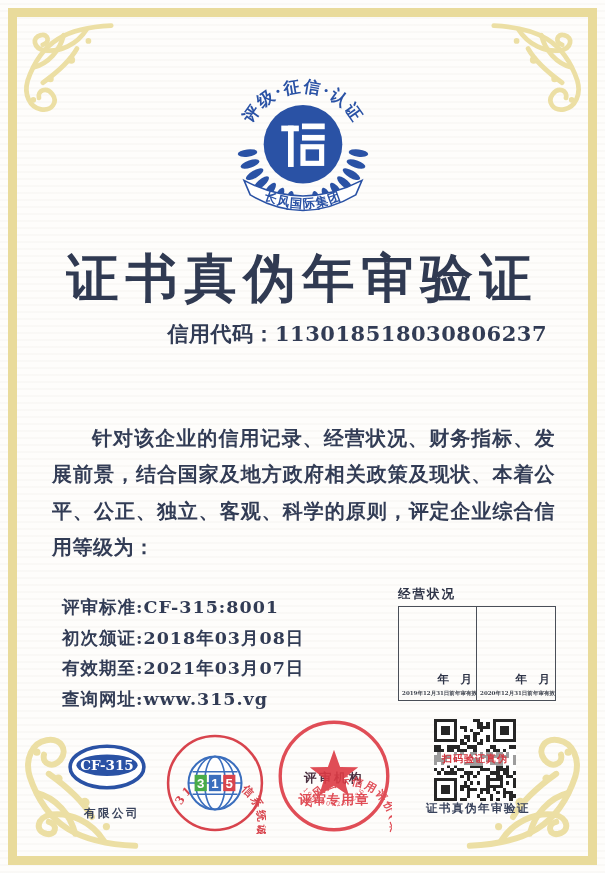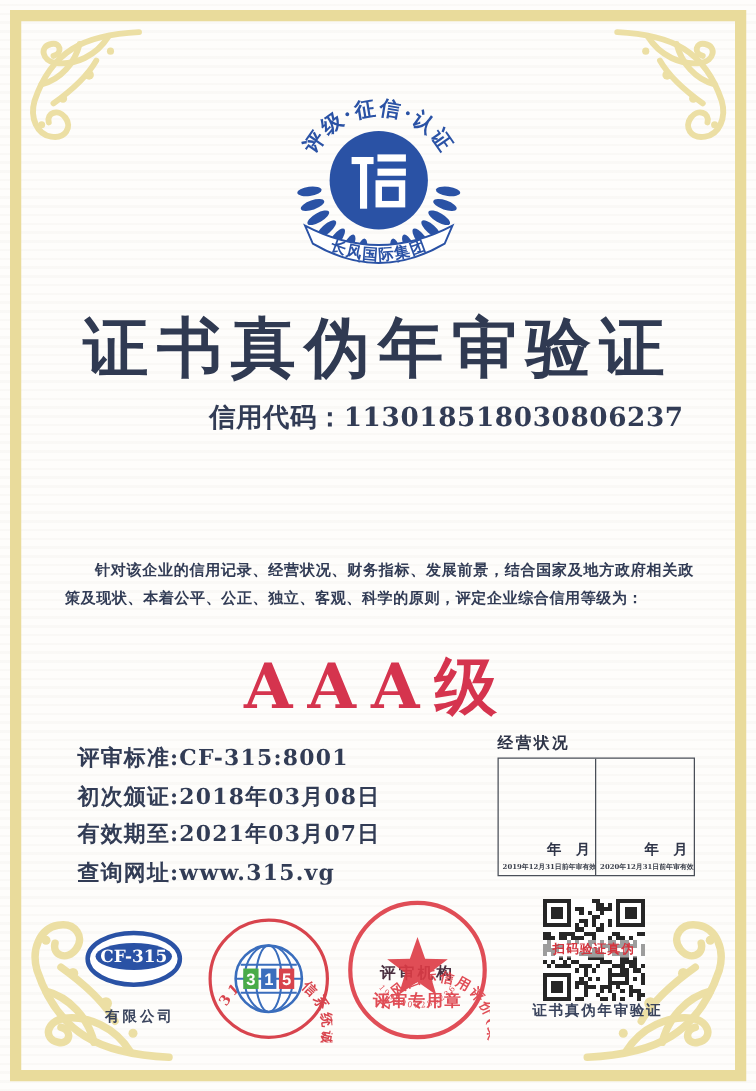--- a/index.html
+++ b/index.html
@@ -15,22 +15,22 @@
 
   .logo{position:absolute;left:50%;top:78px;transform:translateX(-50%);width:156px;height:150px;}
 
   .title{position:absolute;left:0;right:0;top:244px;text-align:center;
          font-size:52px;font-weight:bold;letter-spacing:7px;color:#303a52;white-space:nowrap;}
   .credit-code{position:absolute;right:58px;top:320px;font-size:21px;font-weight:bold;
          color:#323c55;letter-spacing:.5px;}
   .company{position:absolute;left:54px;right:54px;top:362px;
          font-family:"Liberation Sans",sans-serif;font-weight:bold;font-size:31px;
          color:#323c55;text-align:justify;text-align-last:justify;}
-  .body-par{position:absolute;left:52px;right:50px;top:420px;font-size:12px;font-weight:600;
-         line-height:1.82;color:#323c55;text-align:justify;text-indent:2em;letter-spacing:.5px;margin-top:26px;}
+  .body-par{position:absolute;left:52px;right:50px;top:420px;font-size:20px;font-weight:600;
+         line-height:1.82;color:#323c55;text-align:justify;text-indent:2em;letter-spacing:.5px;}
   .rating{position:absolute;left:0;right:0;top:516px;text-align:center;font-size:50px;
          font-weight:bold;letter-spacing:12px;color:#d5344e;}
 
   .details{position:absolute;left:62px;top:592px;font-size:17.5px;font-weight:bold;
          color:#323c55;letter-spacing:1px;}
   .details div{line-height:30.5px;}
 
   .annual{position:absolute;left:398px;top:586px;width:158px;}
   .annual-title{font-size:12.5px;font-weight:bold;letter-spacing:2px;color:#2f3548;margin-bottom:3px;}
   .annual-grid{display:flex;border:1.5px solid #4a4f58;}
@@ -155,21 +155,20 @@
     </text>
   </svg>
 
   <div class="title">证书真伪年审验证</div>
 
   <div class="credit-code"><span>信用代码：</span><span>113018518030806237</span></div>
 
 
   <div class="body-par">针对该企业的信用记录、经营状况、财务指标、发展前景，结合国家及地方政府相关政策及现状、本着公平、公正、独立、客观、科学的原则，评定企业综合信用等级为：</div>
 
-  <div class="rating">AAA级</div>
 
   <div class="details">
     <div>评审标准:CF-315:8001</div>
     <div>初次颁证:2018年03月08日</div>
     <div>有效期至:2021年03月07日</div>
     <div>查询网址:www.315.vg</div>
   </div>
 
   <div class="annual">
     <div class="annual-title">经营状况</div>

